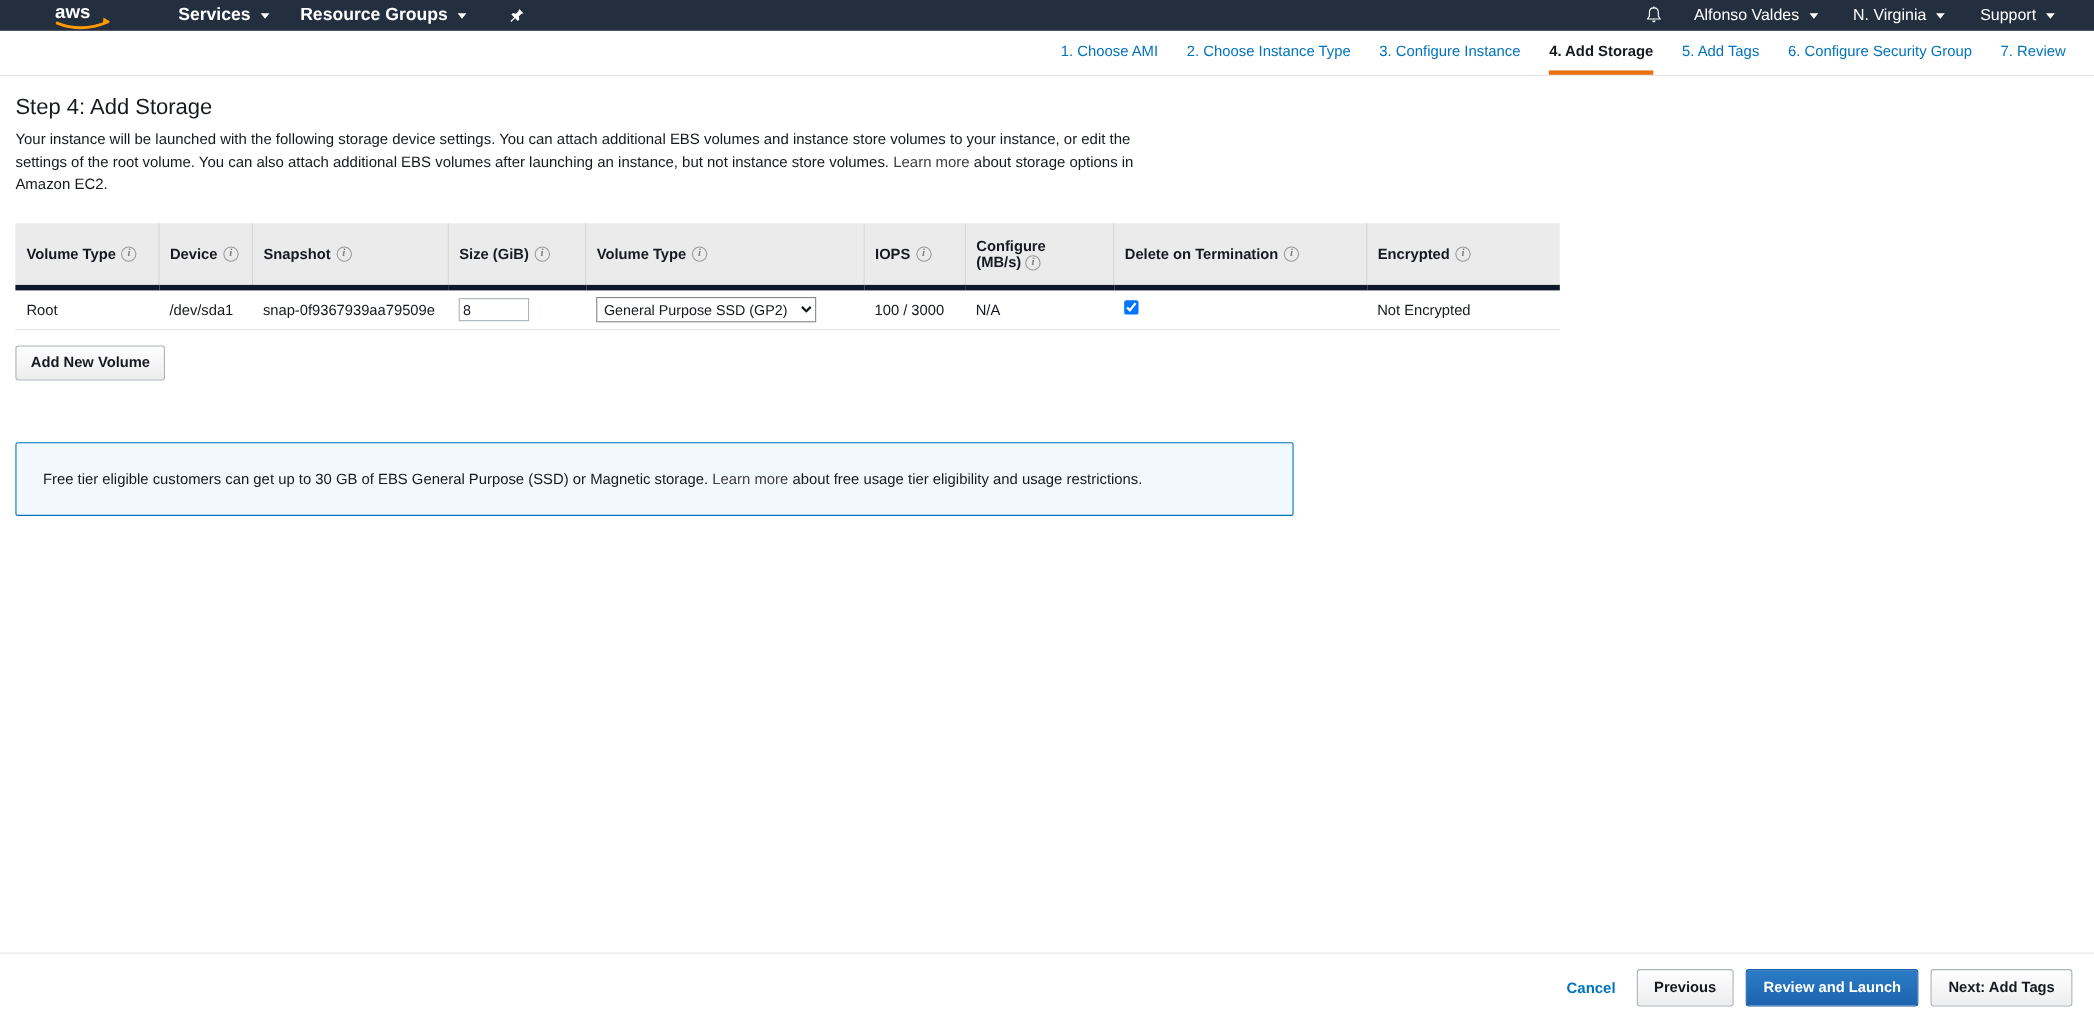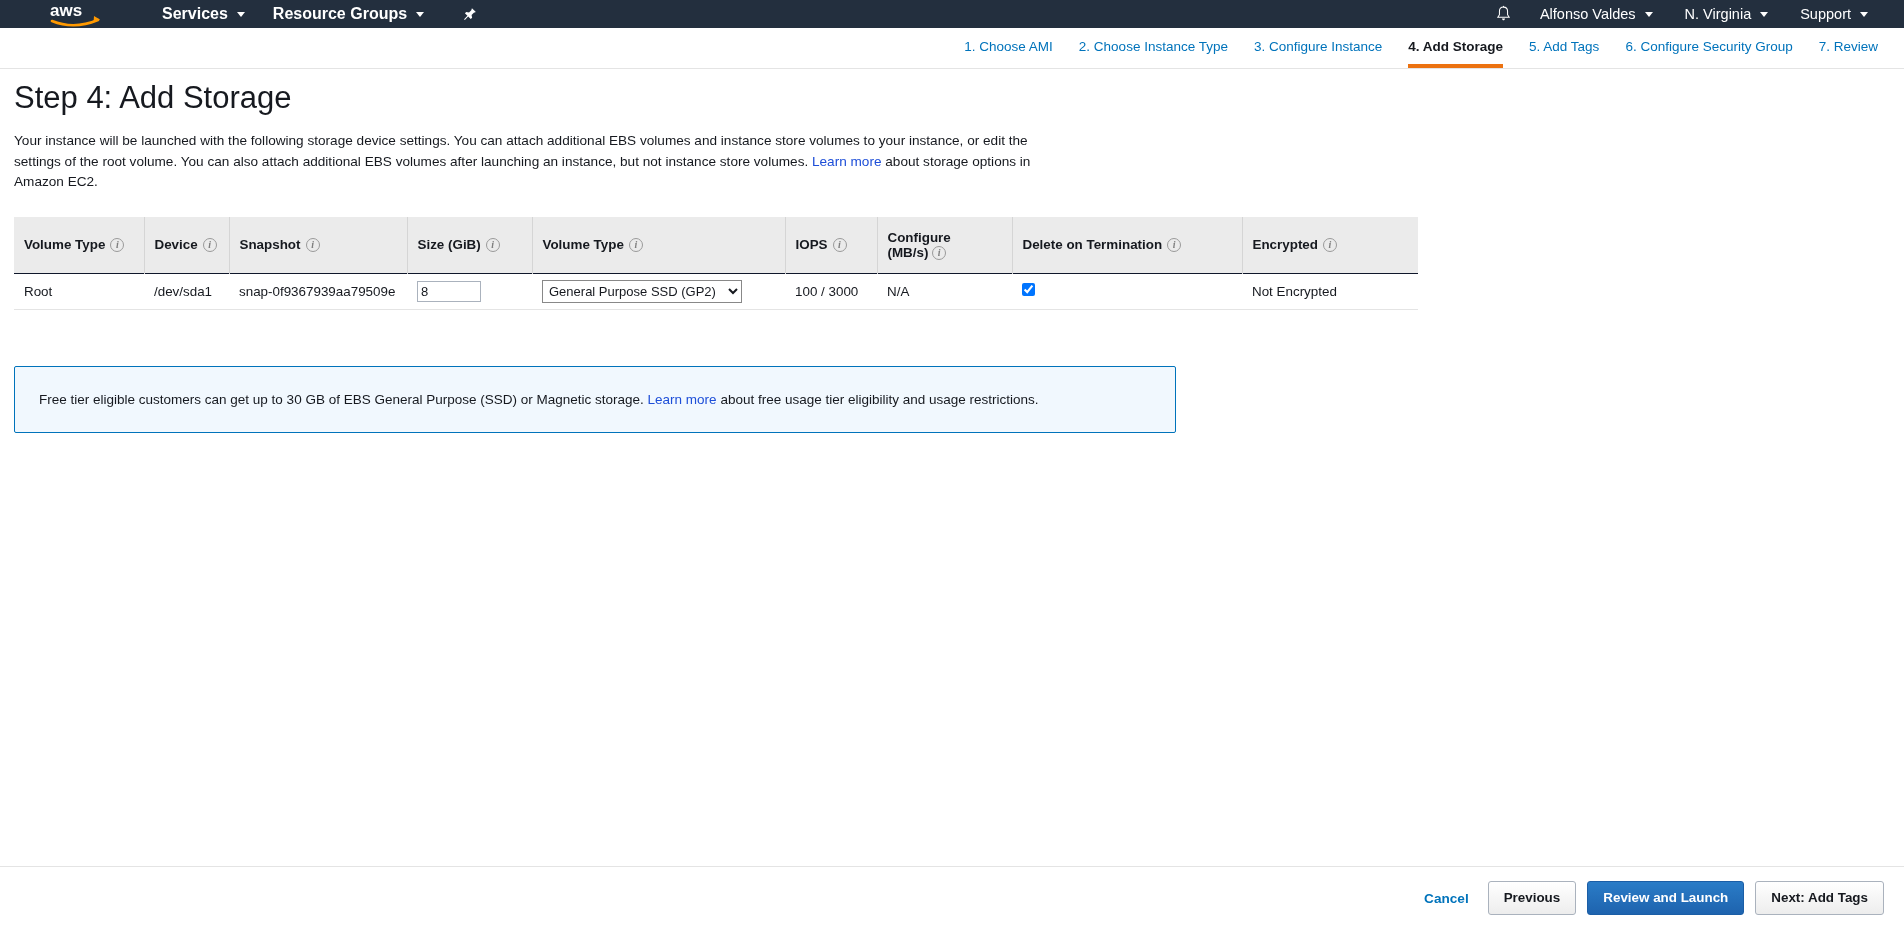--- a/index.html
+++ b/index.html
@@ -79,34 +79,34 @@
   }
   .step.active {
     color: #16191f;
     font-weight: bold;
     border-bottom-color: #ec7211;
   }
 
   
   .content { padding: 14px 14px 0 14px; }
   .page-title {
-    font-size: 31px;
+    font-size: 20px;
     font-weight: normal;
     color: #16191f;
-    margin: 0 0 18px 0;
+    margin: 0 0 4px 0;
     line-height: 30px;
   }
   .page-desc {
     font-size: 13.6px;
     line-height: 20.5px;
     color: #16191f;
     max-width: 1022px;
     margin: 0 0 24px 0;
   }
-  a.link { color: #1d4ed8; text-decoration: none; cursor: pointer; }
+  a.link { color: #404040; text-decoration: none; cursor: pointer; }
 
   
   .vol-table {
     width: 1404px;
     border-collapse: collapse;
     table-layout: fixed;
   }
   .vol-table thead tr { background: #ebebeb; }
   .vol-table thead th {
     font-size: 13.4px;
@@ -138,21 +138,21 @@
     line-height: 12px;
     text-align: center;
     cursor: pointer;
     vertical-align: middle;
     flex: none;
   }
   .vol-table tbody td {
     font-size: 13.4px;
     color: #16191f;
     padding: 6px 8px 6px 10px;
-    border-top: 1px solid #0f172a;
+    border-top: 5px solid #0f172a;
     border-bottom: 1px solid #e4e4e4;
     height: 35px;
     vertical-align: middle;
   }
   .size-input {
     width: 64px;
     height: 21px;
     font-size: 13px;
     font-family: "Liberation Sans", sans-serif;
     padding: 1px 3px;
@@ -392,20 +392,23 @@
         <td>100 / 3000</td>
         <td>N/A</td>
         <td>
           <input class="chk" type="checkbox" checked="" style="">
         </td>
         <td>Not Encrypted</td>
       </tr>
     </tbody>
   </table>
 
+  <div class="add-vol-wrap">
+    <button class="btn">Add New Volume</button>
+  </div>
 
   <div class="infobox">
     <span>Free tier eligible customers can get up to 30 GB of EBS General Purpose (SSD) or Magnetic storage.</span>
     <a class="link">Learn more</a>
     <span>about free usage tier eligibility and usage restrictions.</span>
   </div>
 
 </div>
 
 <div class="footer">

